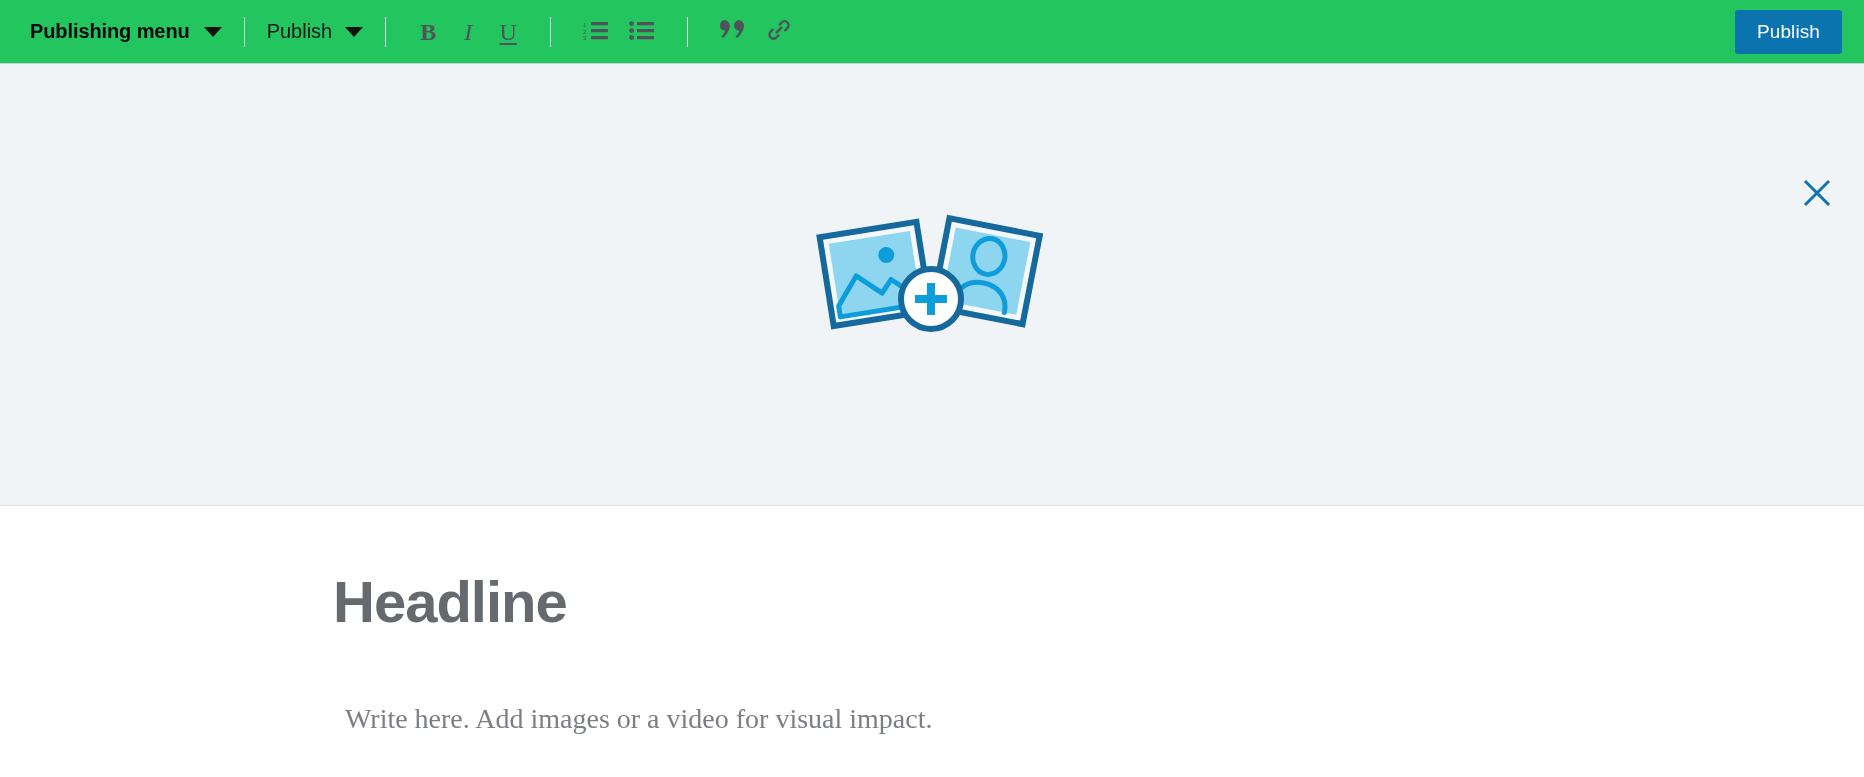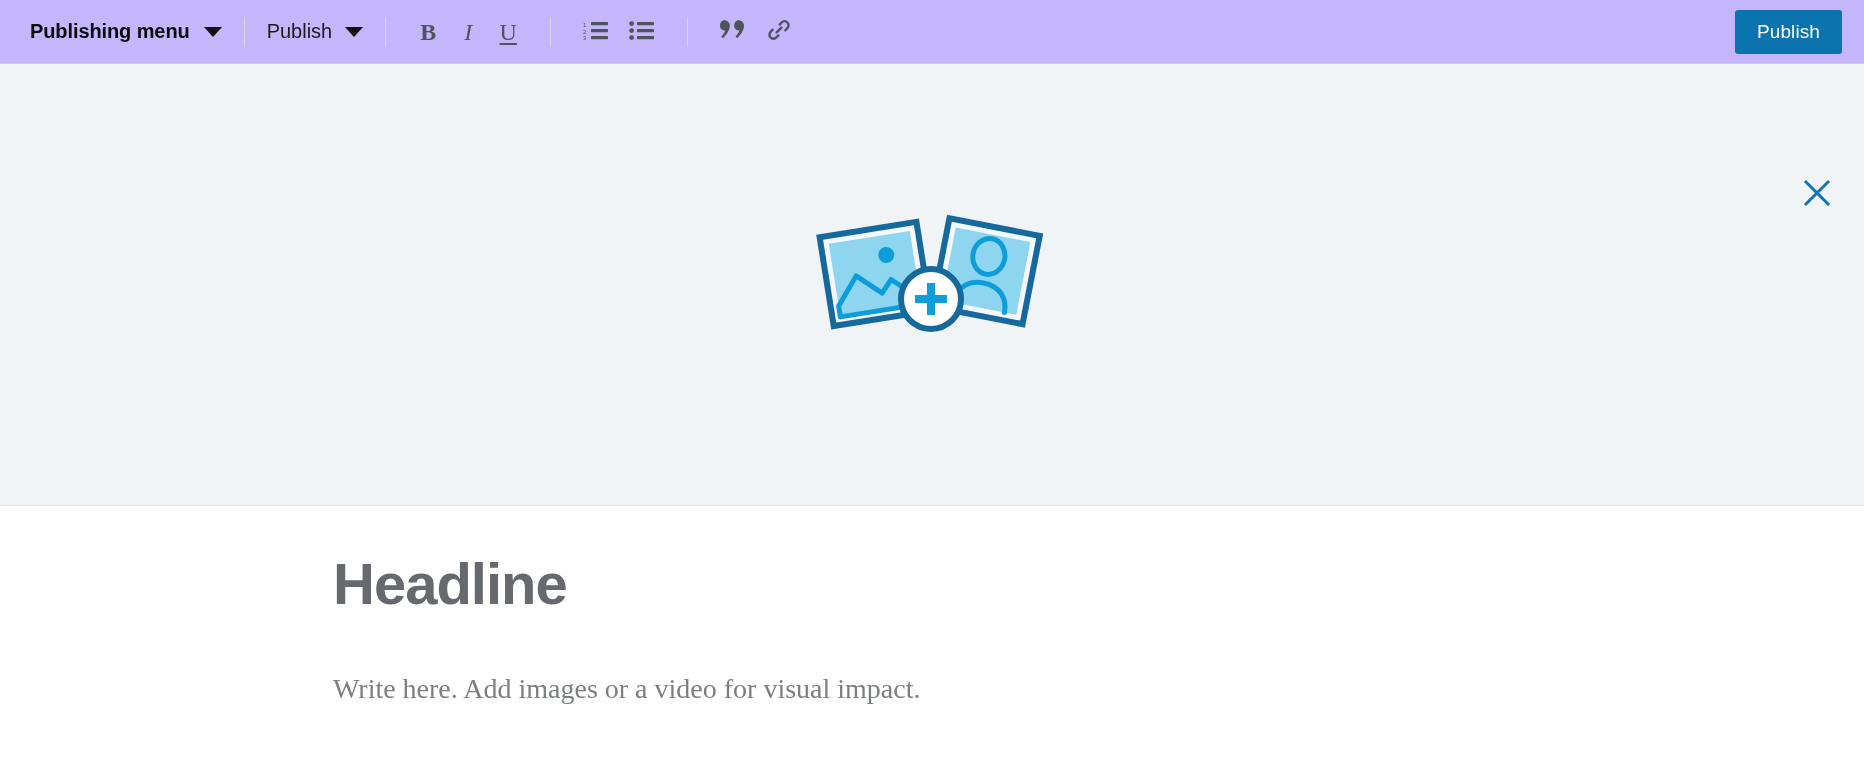--- a/index.html
+++ b/index.html
@@ -14,21 +14,21 @@
     background: #ffffff;
     font-family: "Liberation Sans", sans-serif;
     -webkit-font-smoothing: antialiased;
   }
 
   
   .toolbar {
     position: relative;
     height: 64px;
     box-sizing: border-box;
-    background: #c4b5fd;
+    background: #22c55e;
     border-bottom: 1px solid #c9ced3;
     display: flex;
     align-items: center;
     padding: 0 22px 0 30px;
   }
 
   .pub-menu {
     display: flex;
     align-items: center;
     gap: 14px;
@@ -148,30 +148,30 @@
     margin-top: -20px;
   }
 
   
   .article {
     padding: 0 0 0 333px;
     background: #ffffff;
   }
   .headline {
     margin: 0;
-    padding-top: 46px;
+    padding-top: 64px;
     font-size: 58px;
     font-weight: bold;
     color: #66696d;
     letter-spacing: -1px;
     line-height: 1.1;
     cursor: text;
   }
   .body-placeholder {
-    margin: 0;
+    margin: 12px;
     padding-top: 55px;
     font-family: "Liberation Serif", serif;
     font-size: 28px;
     color: #7b7f84;
     line-height: 1.3;
     cursor: text;
   }
 </style>
 </head>
 <body>

